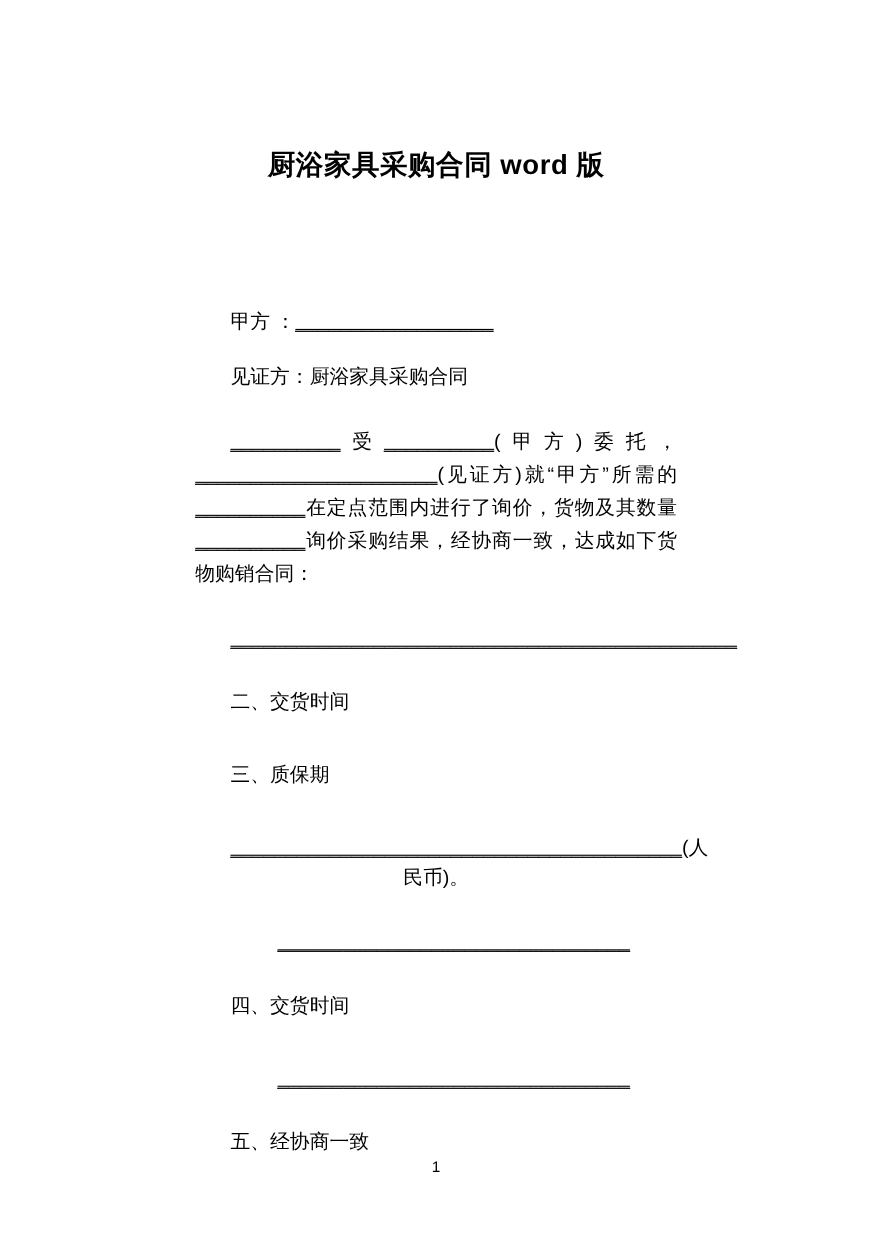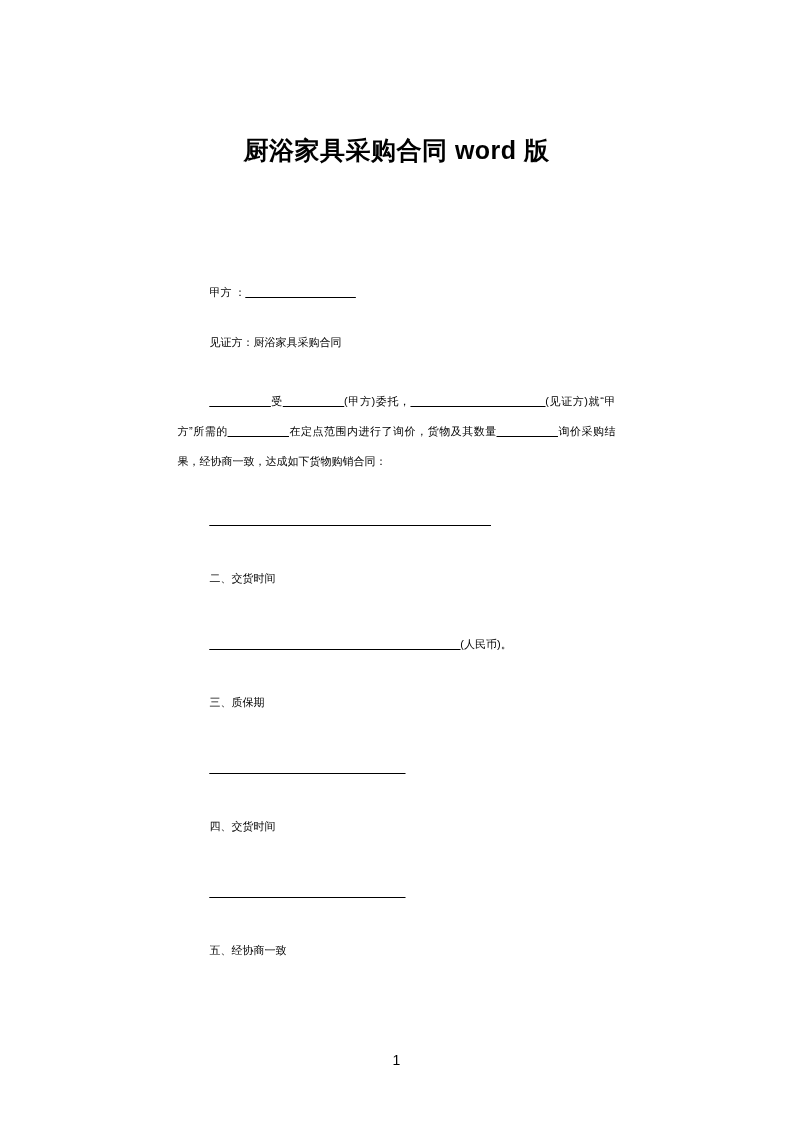--- a/index.html
+++ b/index.html
@@ -31,31 +31,32 @@
     letter-spacing: 0.5px;
     line-height: 34px;
   }
   .body-block {
     position: absolute;
     left: 98px;
     right: 98px;
     top: 278px;
   }
   .para {
-    font-size: 11px;
+    font-size: 18px;
     line-height: 28px;
     margin: 0 0 26px 0;
     text-indent: 32px;
   }
   .para.flow {
     text-align: justify;
     line-height: 30px;
   }
   .para.rule-only {
     margin-bottom: 30px;
+    text-align: center;
   }
   .gap-small { margin-bottom: 22px; }
   .gap-mid { margin-bottom: 30px; }
   .gap-big { margin-bottom: 38px; }
   .u {
     text-decoration: underline;
     white-space: pre;
   }
   .page-number {
     position: absolute;
@@ -84,25 +85,25 @@
 
     <p class="para flow gap-mid">
       <span class="u">__________</span><span>受</span><span class="u">__________</span><span>(甲方)委托，</span><span class="u">______________________</span><span>(见证方)就</span><span>“甲方”所需的</span><span class="u">__________</span><span>在定点范围内进行了询价，货物及其数量</span><span class="u">__________</span><span>询</span><span>价采购结果，经协商一致，达成如下货物购销合同：</span>
     </p>
 
     <p class="para rule-only">
       <span class="u">______________________________________________</span><span></span>
     </p>
 
     <p class="para gap-big">二、交货时间</p>
+    <p class="para gap-big">三、质保期</p>
+
     <p class="para rule-only">
       <span class="u">_________________________________________</span><span>(人民币)。</span>
     </p>
-
-    <p class="para gap-big">三、质保期</p>
     <p class="para rule-only">
       <span class="u">________________________________</span><span></span>
     </p>
 
     <p class="para gap-big">四、交货时间</p>
     <p class="para rule-only">
       <span class="u">________________________________</span><span></span>
     </p>
 
     <p class="para">五、经协商一致</p>

